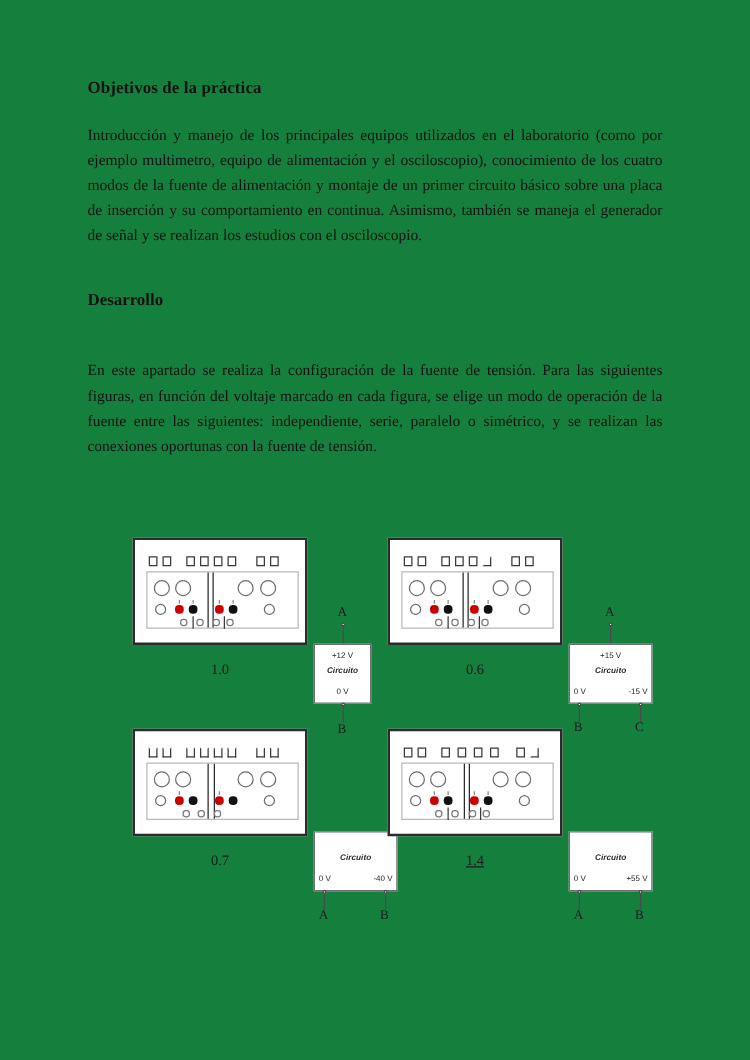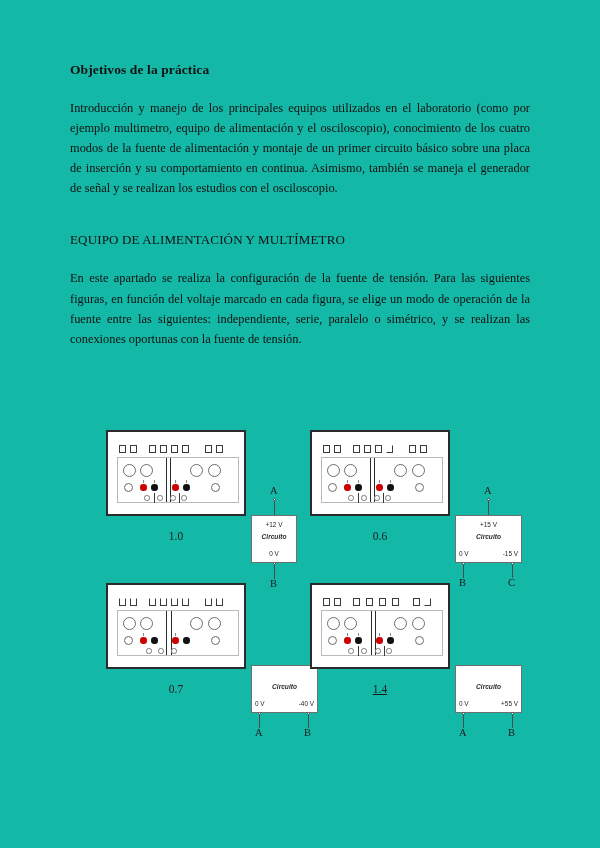--- a/index.html
+++ b/index.html
@@ -13,21 +13,21 @@
     position: relative;
     font-family: "Liberation Serif", "DejaVu Serif", serif;
     color: #111111;
     overflow: hidden;
   }
 
   .page {
     position: absolute;
     left: 0; top: 0;
     width: 600px; height: 848px;
-    background: #14b8a6;
+    background: #15803d;
   }
 
   .content {
     position: absolute;
     left: 70px;
     top: 62px;
     width: 460px;
   }
 
   h1.heading {
@@ -228,22 +228,22 @@
 <div class="page">
 
   <div class="content">
 
     <h1 class="heading">Objetivos de la práctica</h1>
 
     <p class="para">Introducción y manejo de los principales equipos utilizados en el laboratorio (como por ejemplo multimetro, equipo de alimentación y el osciloscopio), conocimiento de los cuatro modos de la fuente de alimentación y montaje de un primer circuito básico sobre una placa de inserción y su comportamiento en continua. Asimismo, también se maneja el generador de señal y se realizan los estudios con el osciloscopio.</p>
 
     <div class="spacer-lg"></div>
 
-
-    <p class="subtitle">EQUIPO DE ALIMENTACIÓN Y MULTÍMETRO</p>
+    <h2 class="heading2">Desarrollo</h2>
+
 
     <div class="spacer-md"></div>
 
     <p class="para">En este apartado se realiza la configuración de la fuente de tensión. Para las siguientes figuras, en función del voltaje marcado en cada figura, se elige un modo de operación de la fuente entre las siguientes: independiente, serie, paralelo o simétrico, y se realizan las conexiones oportunas con la fuente de tensión.</p>
 
 
   </div>
 
   <div class="figures">
 

